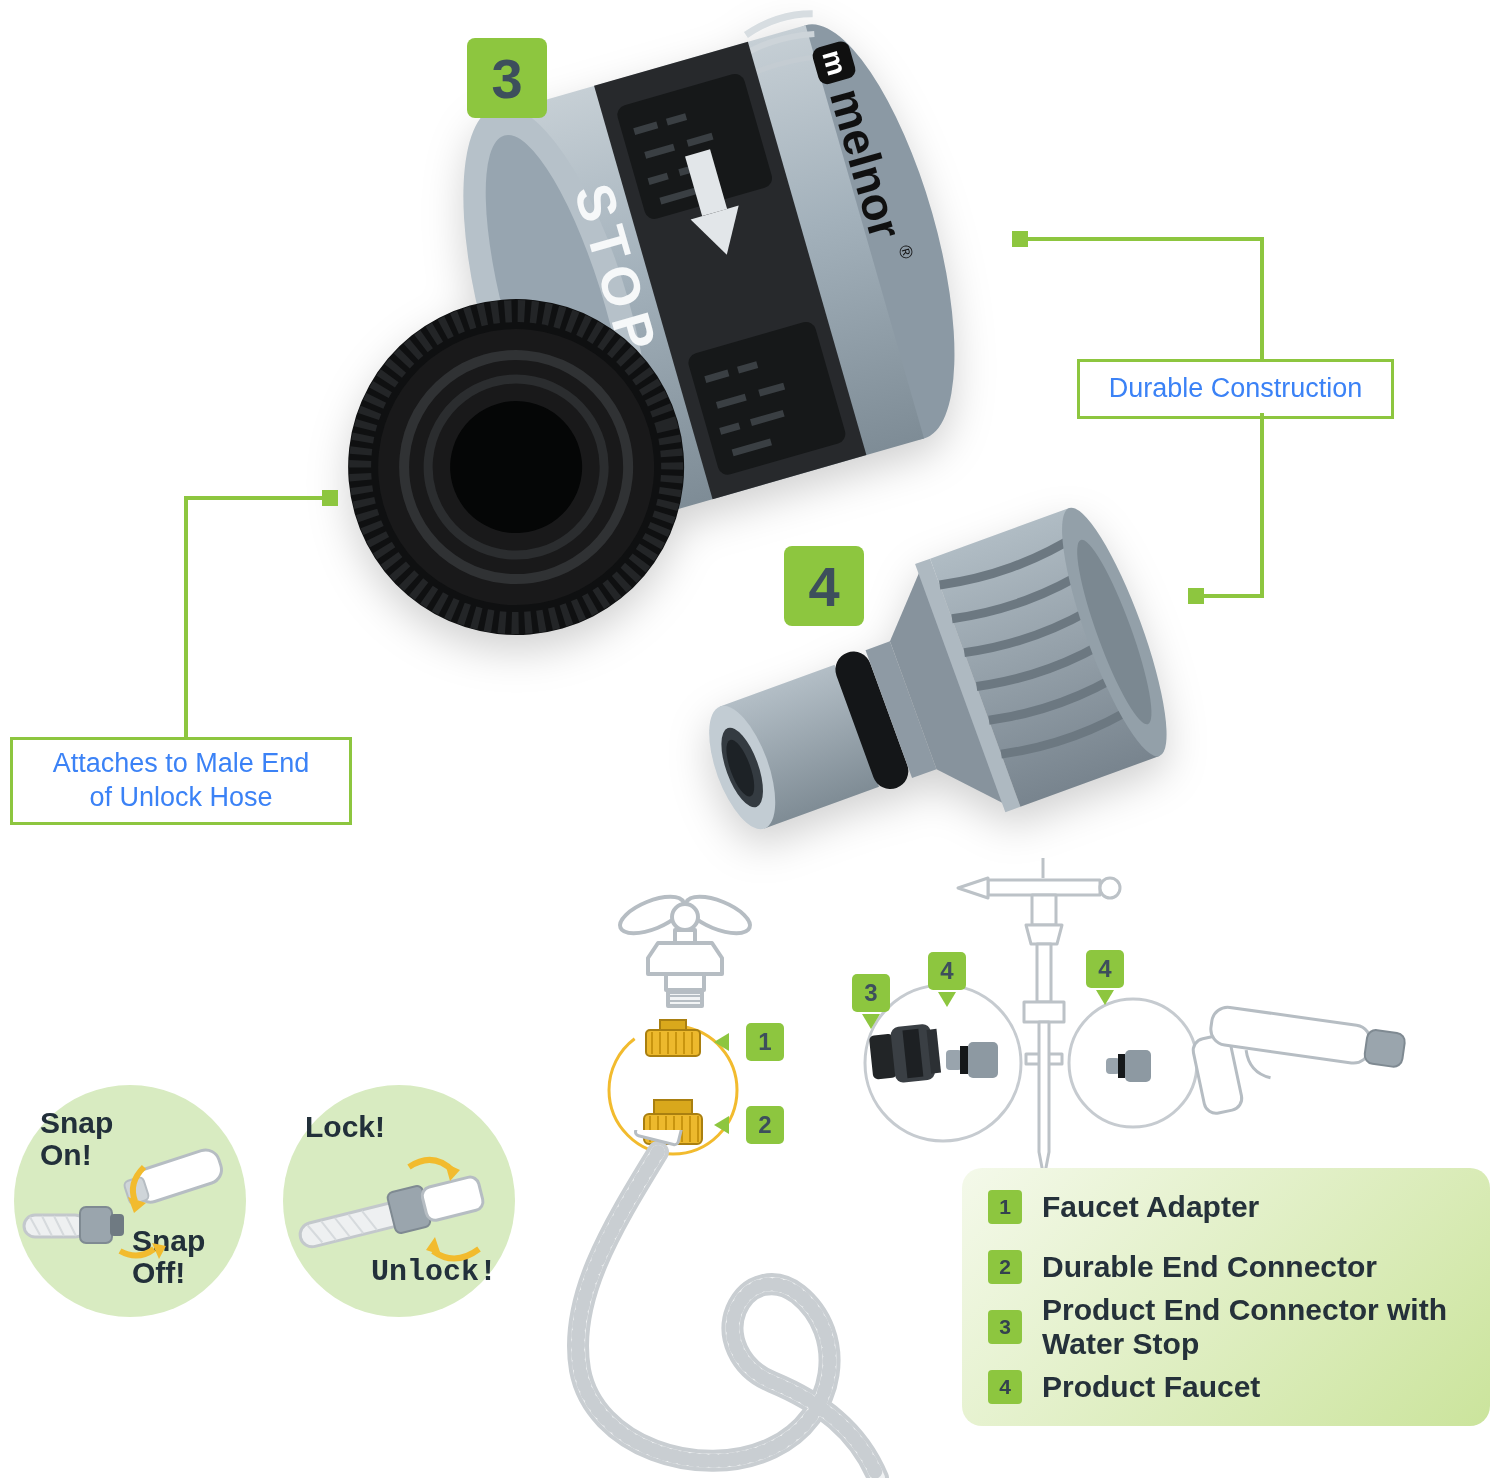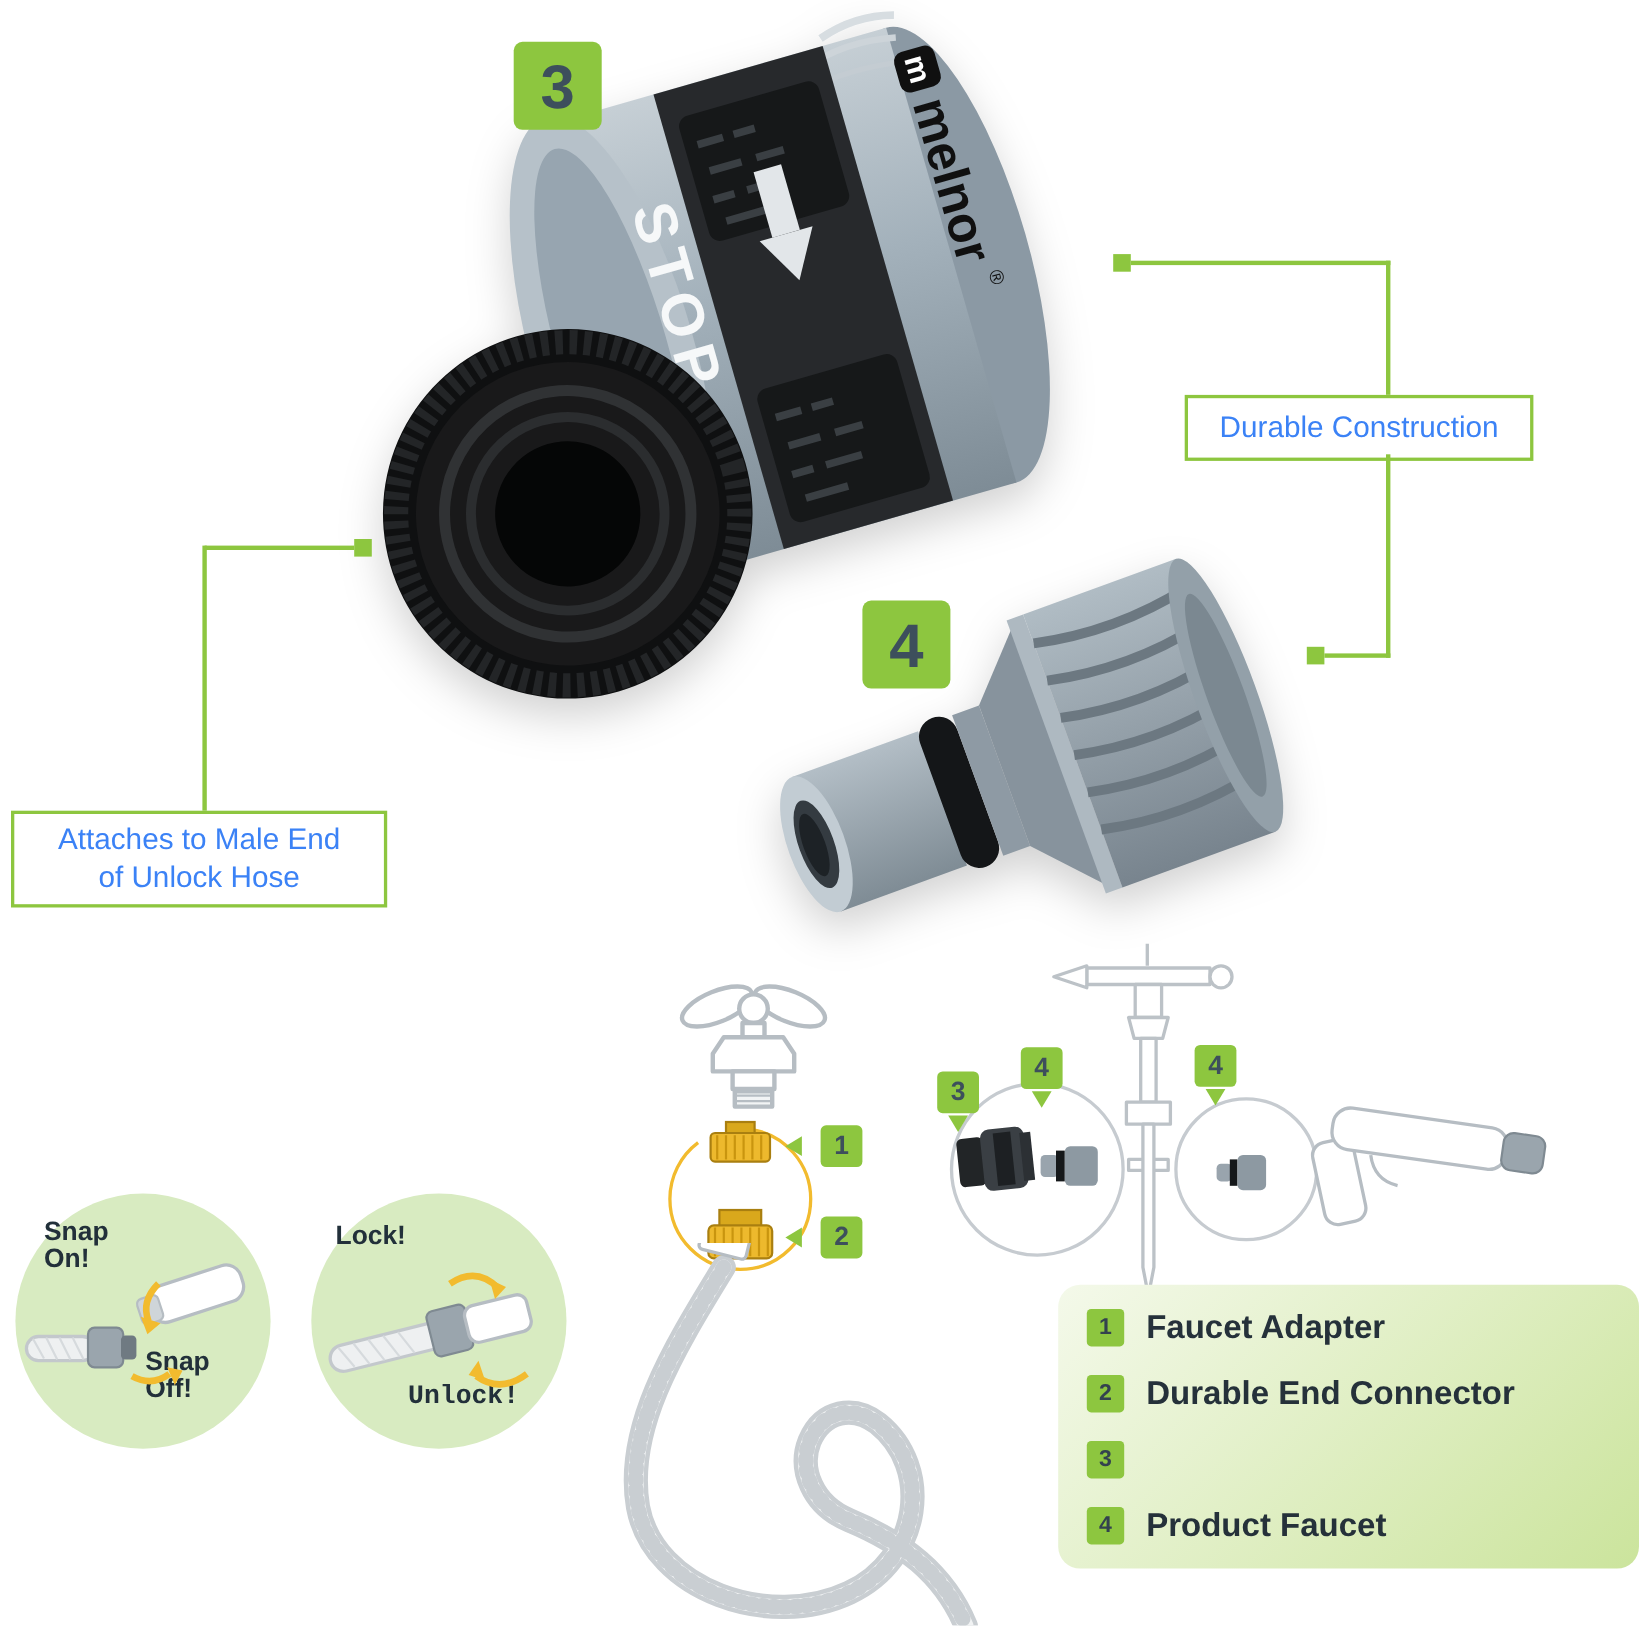--- a/index.html
+++ b/index.html
@@ -14,21 +14,21 @@
             display:flex;align-items:center;justify-content:center;border-radius:5px;}
 
   
   .callout{border:3px solid #8dc63f;background:#fff;color:#3b82f6;display:flex;flex-direction:column;
            align-items:center;justify-content:center;font-size:27px;line-height:1.25;text-align:center;}
   .gline{background:#8dc63f;}
   .gsq{width:16px;height:16px;background:#8dc63f;}
 
   
   .tip-circle{width:232px;height:232px;border-radius:50%;background:#d8ebc1;}
-  .tip-text{position:absolute;font-weight:800;color:#22303a;font-size:24px;line-height:1.05;}
+  .tip-text{position:absolute;font-weight:800;color:#22303a;font-size:30px;line-height:1.05;}
 
   
   .legend{width:528px;height:258px;border-radius:20px;
           background:linear-gradient(135deg,#f4f9ea 0%,#cbe49c 100%);
           display:flex;flex-direction:column;justify-content:center;padding:6px 0;box-sizing:border-box;}
   .legend-row{display:flex;align-items:center;gap:20px;height:60px;padding:0 26px;}
   .legend-num{flex:0 0 34px;width:34px;height:34px;background:#8dc63f;color:#33424e;font-weight:bold;
               font-size:21px;display:flex;align-items:center;justify-content:center;border-radius:4px;}
   .legend-label{font-size:30px;color:#25313a;font-weight:700;}
 
@@ -298,20 +298,21 @@
     <div class="legend-row">
       <div class="legend-num">1</div>
       <div class="legend-label">Faucet Adapter</div>
     </div>
     <div class="legend-row">
       <div class="legend-num">2</div>
       <div class="legend-label">Durable End Connector</div>
     </div>
     <div class="legend-row">
       <div class="legend-num">3</div>
+      <div class="legend-label">Product End Connector with Water Stop</div>
     </div>
     <div class="legend-row">
       <div class="legend-num">4</div>
       <div class="legend-label">Product Faucet</div>
     </div>
   </div>
 
 </div>
 
 </body></html>

